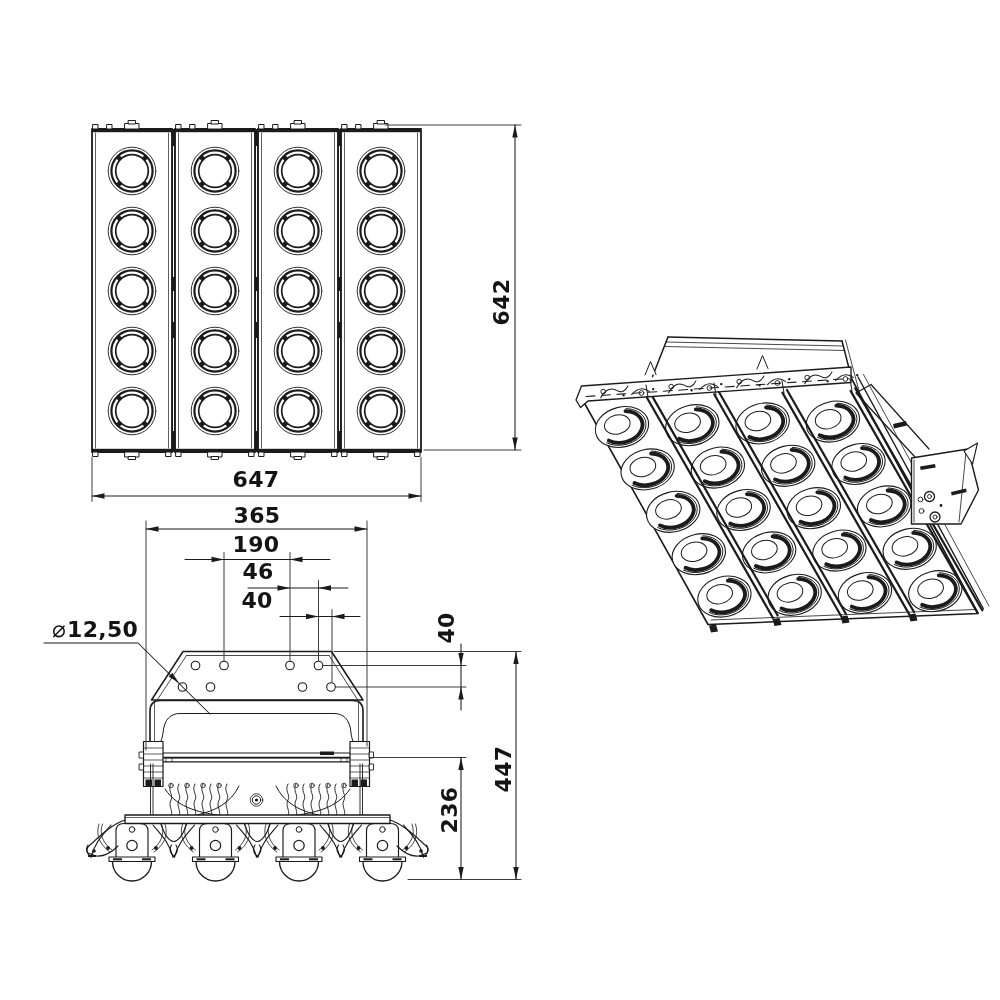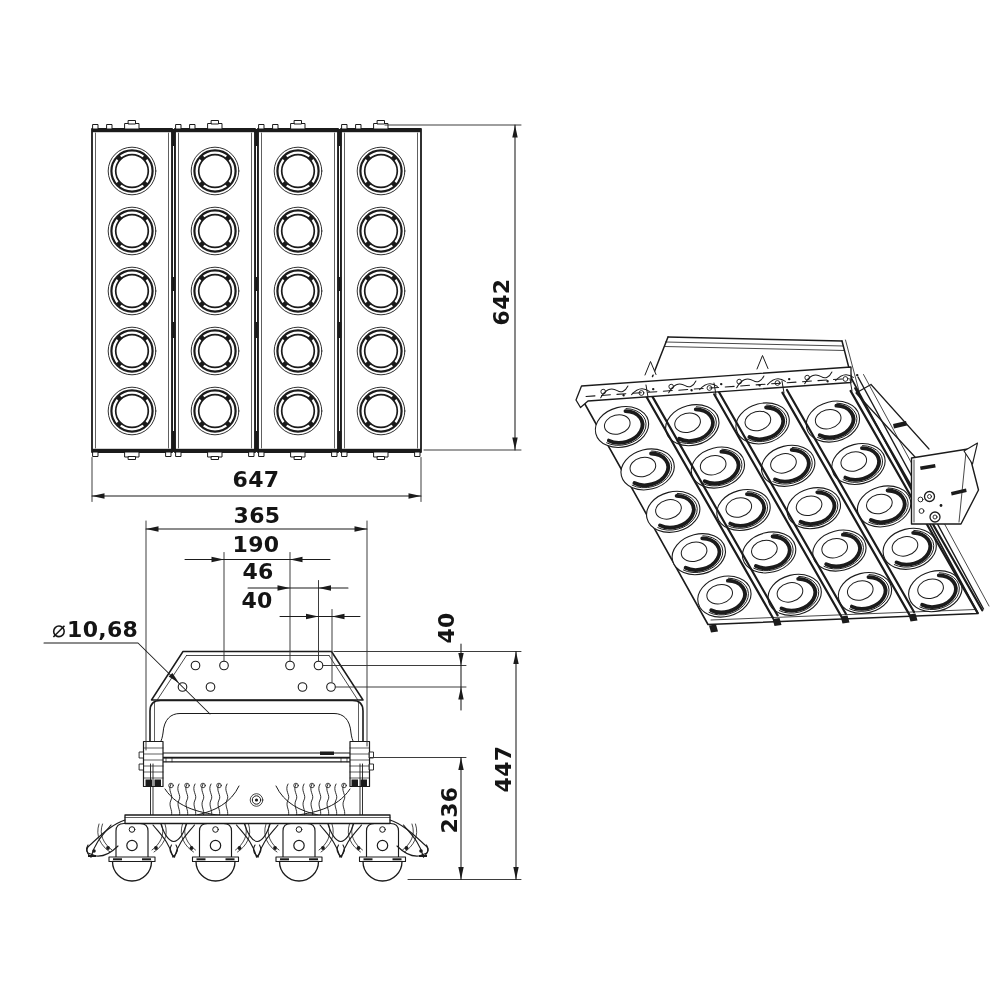--- a/index.html
+++ b/index.html
@@ -693,18 +693,18 @@
     </g>
   </g>
 </svg>
 
 <div class="lbl" style="left:256px;top:480px">647</div>
 <div class="lbl v" style="left:502px;top:302px">642</div>
 <div class="lbl" style="left:257px;top:516px">365</div>
 <div class="lbl" style="left:256px;top:545px">190</div>
 <div class="lbl" style="left:258px;top:572px">46</div>
 <div class="lbl" style="left:257px;top:601px">40</div>
-<div class="lbl dia" style="left:95px;top:629px"><span class="sym">⌀</span><span>10,68</span></div>
+<div class="lbl dia" style="left:95px;top:629px"><span class="sym">⌀</span><span>12,50</span></div>
 <div class="lbl v" style="left:447px;top:628px">40</div>
 <div class="lbl v" style="left:504px;top:769px">447</div>
 <div class="lbl v" style="left:450px;top:810px">236</div>
 
 </div>
 
 </body></html>

